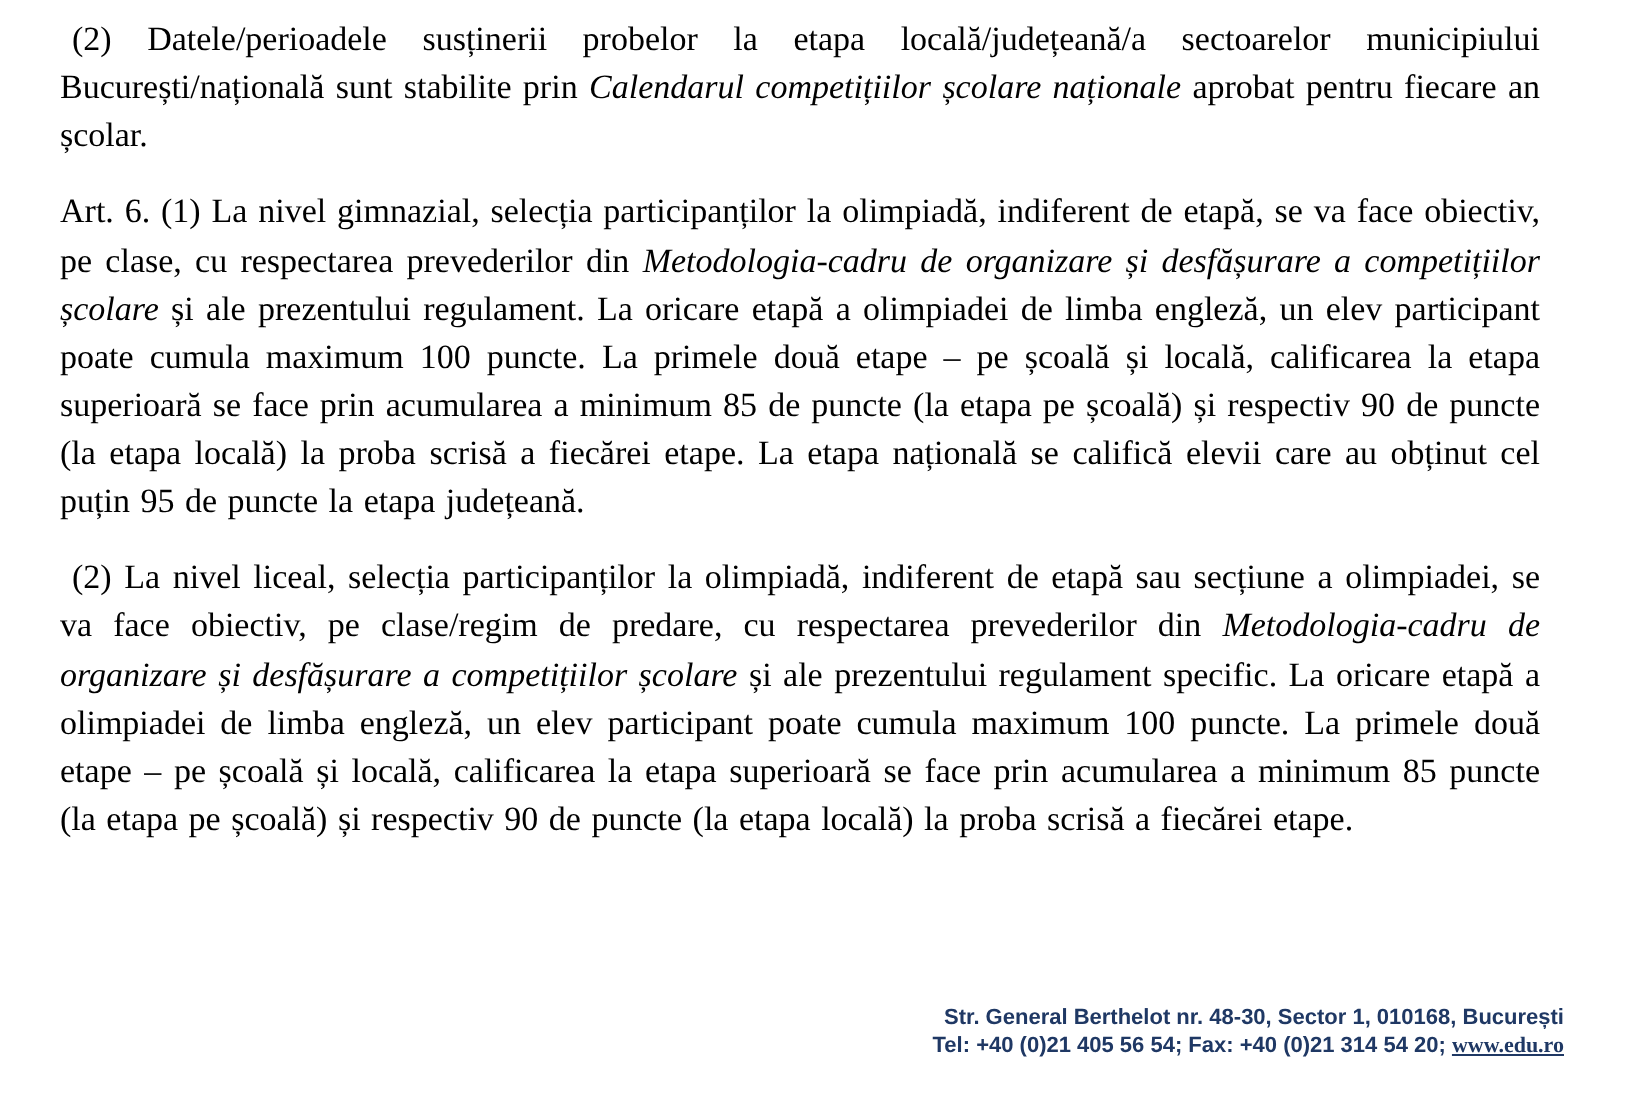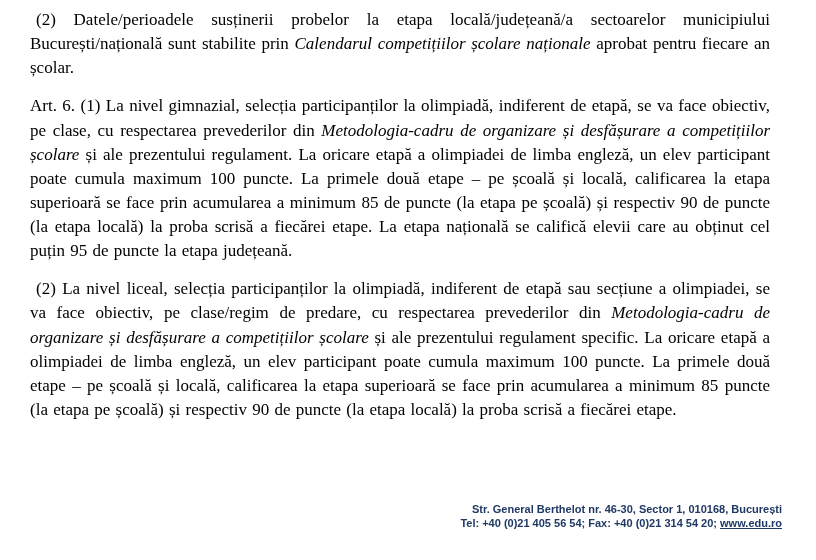--- a/index.html
+++ b/index.html
@@ -44,31 +44,32 @@
     font-family: "Liberation Sans", "DejaVu Sans", sans-serif;
     font-size: 11px;
     font-weight: bold;
     line-height: 14px;
     color: #1f3864;
   }
   .footer a.link {
     color: inherit;
     text-decoration: underline;
     cursor: pointer;
+    font-family: Liberation Serif, serif;
   }
 </style>
 </head>
 <body>
 
 <div class="page">
 
   <p class="doc-para indent-first"><span>(2) Datele/perioadele susținerii probelor la etapa locală/județeană/a sectoarelor municipiului București/națională sunt stabilite prin </span><span class="i">Calendarul competițiilor școlare naționale</span><span> aprobat pentru fiecare an școlar.</span></p>
 
   <p class="doc-para"><span class="b">Art. 6.</span><span> (1) </span><span class="b">La nivel gimnazial,</span><span> selecția participanților la olimpiadă, indiferent de etapă, se va face obiectiv, pe clase, cu respectarea prevederilor din </span><span class="i">Metodologia-cadru de organizare și desfășurare a competițiilor școlare</span><span> și ale prezentului regulament. La oricare etapă a olimpiadei de limba engleză, un elev participant poate cumula maximum 100 puncte. La primele două etape – pe școală și locală, calificarea la etapa superioară se face prin acumularea a minimum 85 de puncte (la etapa pe școală) și respectiv 90 de puncte (la etapa locală) la proba scrisă a fiecărei etape. La etapa națională se califică elevii care au obținut cel puțin 95 de puncte la etapa județeană.</span></p>
 
   <p class="doc-para indent-first big-gap"><span>(2) </span><span class="b">La nivel liceal,</span><span> selecția participanților la olimpiadă, indiferent de etapă sau secțiune a olimpiadei, se va face obiectiv, pe clase/regim de predare, cu respectarea prevederilor din </span><span class="i">Metodologia-cadru de organizare și desfășurare a competițiilor școlare</span><span> și ale prezentului regulament specific. La oricare etapă a olimpiadei de limba engleză, un elev participant poate cumula maximum 100 puncte. La primele două etape – pe școală și locală, calificarea la etapa superioară se face prin acumularea a minimum 85 puncte (la etapa pe școală) și respectiv 90 de puncte (la etapa locală) la proba scrisă a fiecărei etape.</span></p>
 
   <div class="footer">
-    <div>Str. General Berthelot nr. 46-30, Sector 1, 010168, București</div>
+    <div>Str. General Berthelot nr. 48-30, Sector 1, 010168, București</div>
     <div><span>Tel: +40 (0)21 405 56 54; Fax: +40 (0)21 314 54 20; </span><a class="link">www.edu.ro</a></div>
   </div>
 
 </div>
 
 </body></html>

